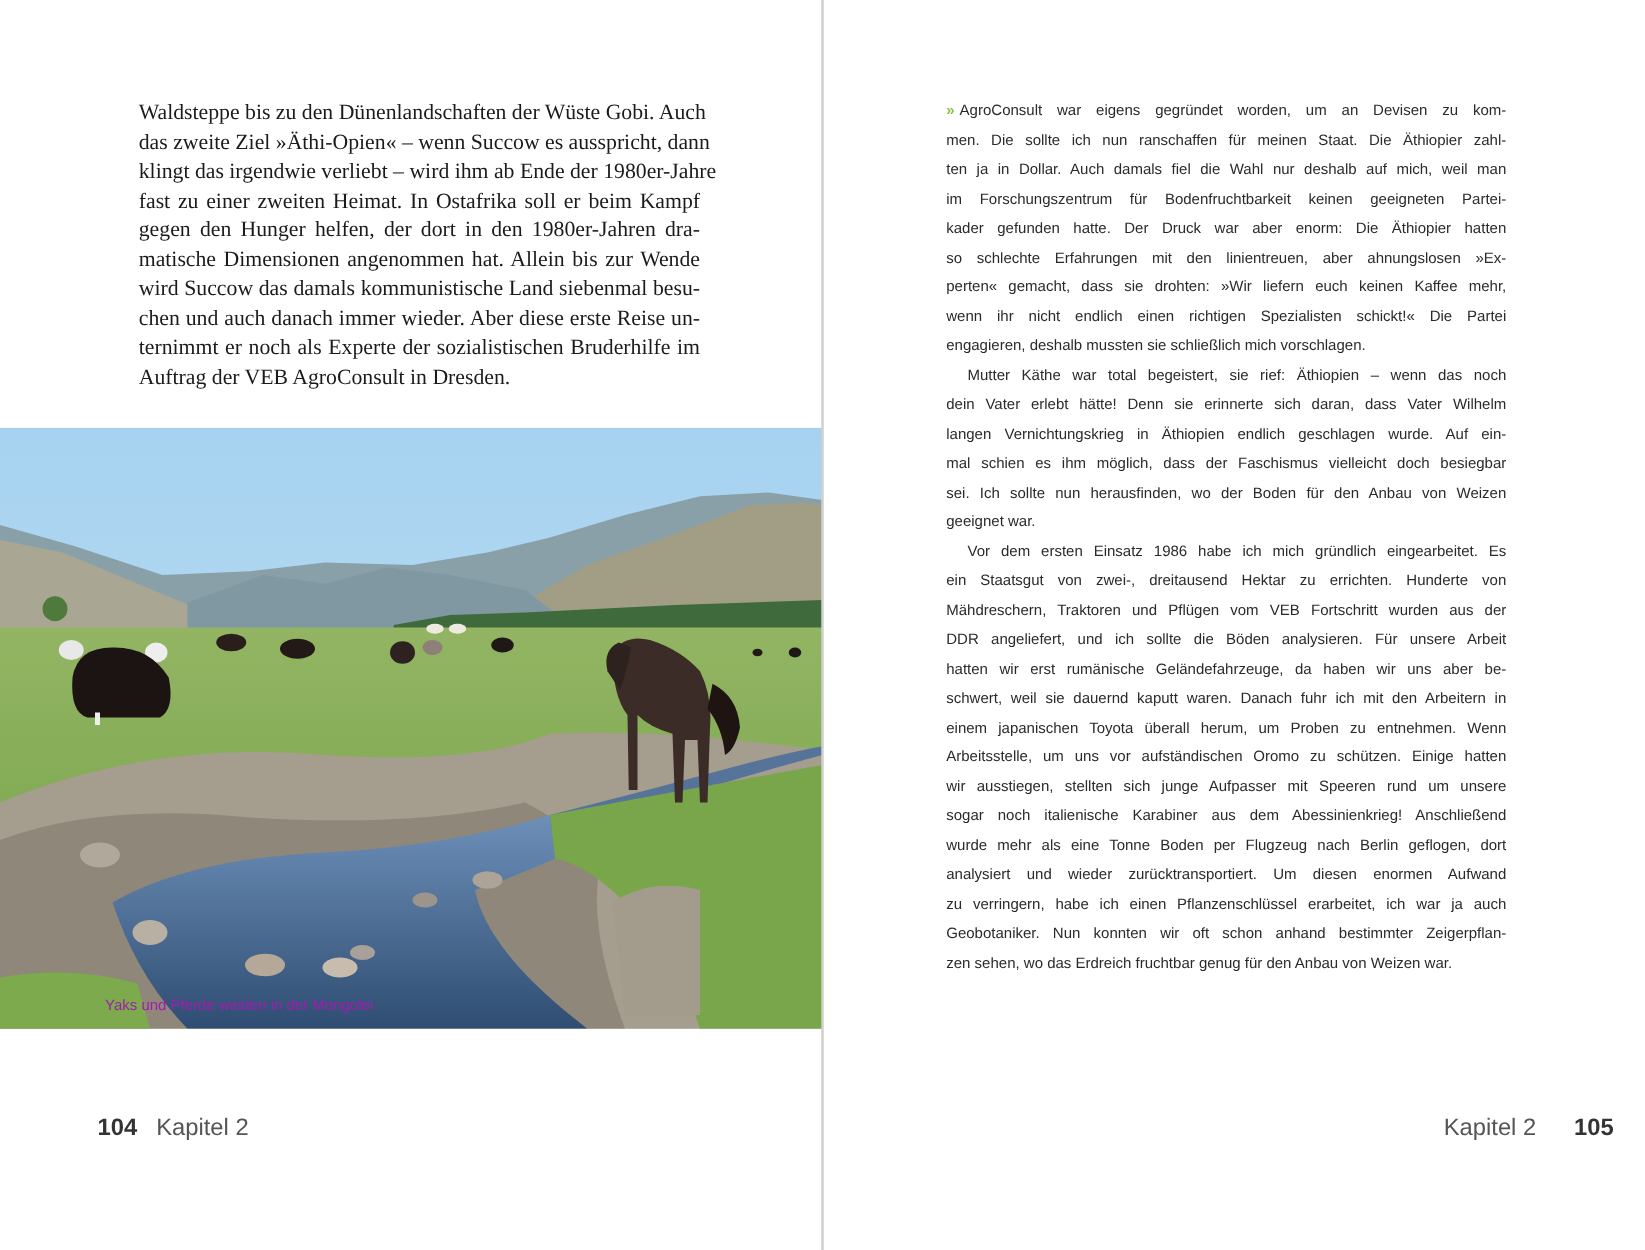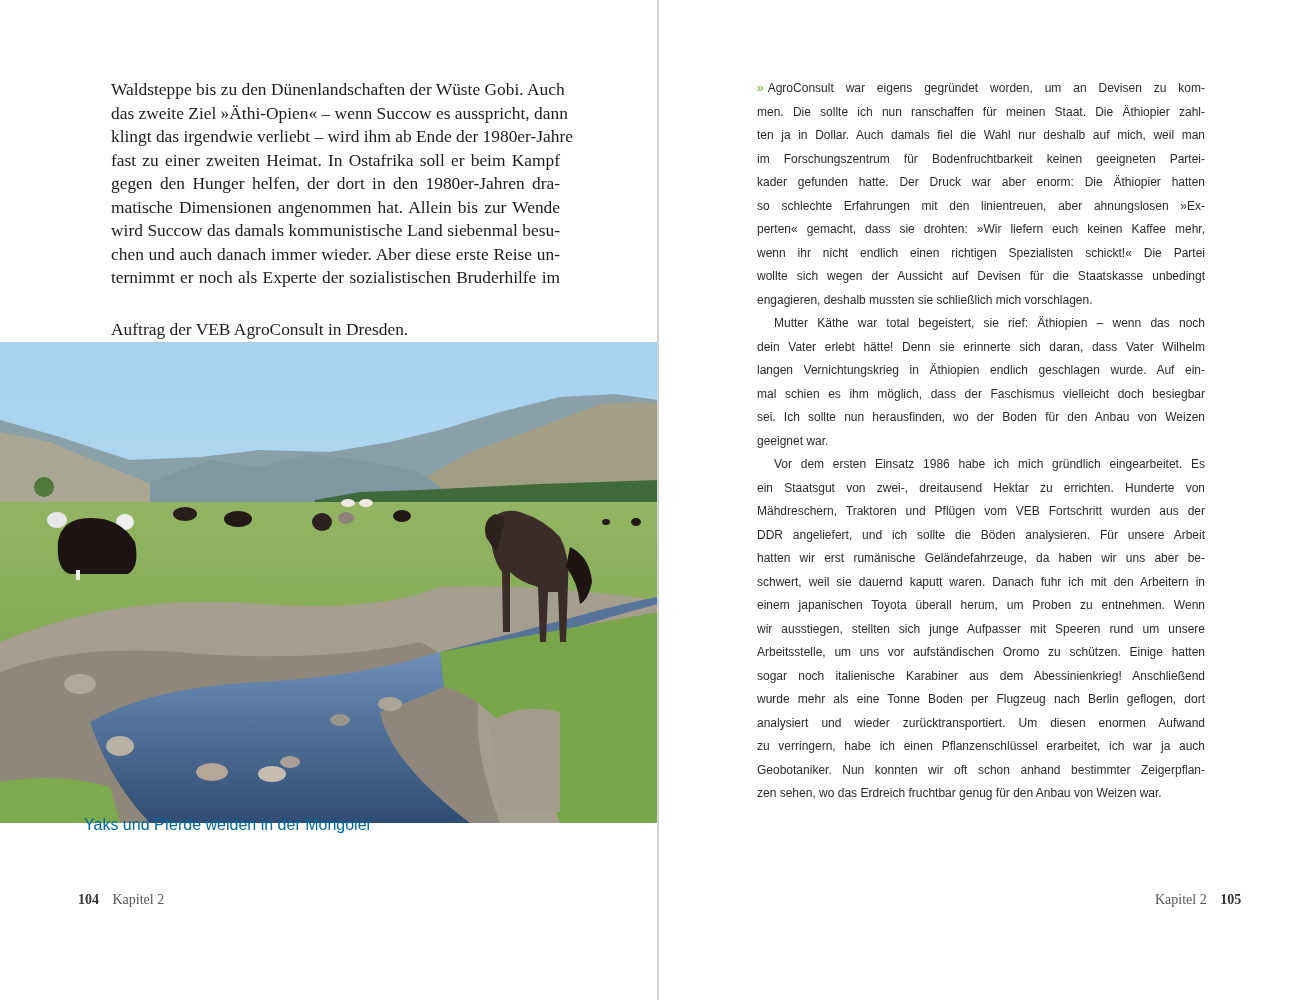--- a/index.html
+++ b/index.html
@@ -9,35 +9,35 @@
   .page-right { left:660px; width:656px; }
   .divider { position:absolute; left:657px; top:0; width:2px; height:1000px; background:#d0d0d0; }
 
   .serif-text {
     position:absolute; left:111px; top:78px; width:449px;
     font-family:"DejaVu Serif","Liberation Serif",serif;
     font-family:"Liberation Serif",serif;
     font-size:17.4px; line-height:23.5px; color:#1b1b1b;
   }
   .serif-text .ln { display:block; text-align:justify; text-align-last:justify; white-space:nowrap; height:23.5px; }
-  .serif-text .ln.last { text-align-last:left;margin-top:28px; }
+  .serif-text .ln.last { text-align-last:left; }
 
   .photo { position:absolute; left:0; top:342px; width:658px; height:481px; overflow:hidden; }
   .photo svg { display:block; }
 
   .caption {
-    position:absolute; left:84px; top:816px;
-    font-family:"Liberation Sans",sans-serif; font-size:16px; color:#0369a1;
+    position:absolute; left:84px; top:797px;
+    font-family:"Liberation Sans",sans-serif; font-size:12px; color:#a21caf;
   }
-  .folio { position:absolute; top:892px; font-family:Liberation Serif, serif; font-size:14px; color:#555; }
+  .folio { position:absolute; top:892px; font-family:Liberation Sans, sans-serif; font-size:19px; color:#555; }
   .folio .num { font-weight:bold; color:#333; }
   .folio-left { left:78px; }
   .folio-right { left:1155px; }
   .folio-left .num { margin-right:10px; }
-  .folio-right .num { margin-left:10px; }
+  .folio-right .num { margin-left:25px; }
 
   .sans-text {
     position:absolute; left:757px; top:77px; width:448px;
     font-family:"Liberation Sans",sans-serif; font-size:12px; line-height:23.5px; color:#2a2a2a;
   }
   .sans-text .ln { display:block; text-align:justify; text-align-last:justify; white-space:nowrap; height:23.5px; }
   .sans-text .ln.last { text-align-last:left; }
   .sans-text .indent { padding-left:17px; }
   .quote-mark { color:#8bc34a; font-weight:bold; margin-right:6px; letter-spacing:-2px; }
 </style>
@@ -143,39 +143,38 @@
 <div class="sans-text">
 
   <span class="ln"><span class="quote-mark">»</span><span>AgroConsult war eigens gegründet worden, um an Devisen zu kom-</span></span>
   <span class="ln">men. Die sollte ich nun ranschaffen für meinen Staat. Die Äthiopier zahl-</span>
   <span class="ln">ten ja in Dollar. Auch damals fiel die Wahl nur deshalb auf mich, weil man</span>
   <span class="ln">im Forschungszentrum für Bodenfruchtbarkeit keinen geeigneten Partei-</span>
   <span class="ln">kader gefunden hatte. Der Druck war aber enorm: Die Äthiopier hatten</span>
   <span class="ln">so schlechte Erfahrungen mit den linientreuen, aber ahnungslosen »Ex-</span>
   <span class="ln">perten« gemacht, dass sie drohten: »Wir liefern euch keinen Kaffee mehr,</span>
   <span class="ln">wenn ihr nicht endlich einen richtigen Spezialisten schickt!« Die Partei</span>
-  <span class="ln">wollte sich wegen der Aussicht auf Devisen für die Staatskasse unbedingt</span>
   <span class="ln last">engagieren, deshalb mussten sie schließlich mich vorschlagen.</span>
 
   <span class="ln indent">Mutter Käthe war total begeistert, sie rief: Äthiopien – wenn das noch</span>
   <span class="ln">dein Vater erlebt hätte! Denn sie erinnerte sich daran, dass Vater Wilhelm</span>
   <span class="ln">langen Vernichtungskrieg in Äthiopien endlich geschlagen wurde. Auf ein-</span>
   <span class="ln">mal schien es ihm möglich, dass der Faschismus vielleicht doch besiegbar</span>
   <span class="ln">sei. Ich sollte nun herausfinden, wo der Boden für den Anbau von Weizen</span>
   <span class="ln last">geeignet war.</span>
 
   <span class="ln indent">Vor dem ersten Einsatz 1986 habe ich mich gründlich eingearbeitet. Es</span>
   <span class="ln">ein Staatsgut von zwei-, dreitausend Hektar zu errichten. Hunderte von</span>
   <span class="ln">Mähdreschern, Traktoren und Pflügen vom VEB Fortschritt wurden aus der</span>
   <span class="ln">DDR angeliefert, und ich sollte die Böden analysieren. Für unsere Arbeit</span>
   <span class="ln">hatten wir erst rumänische Geländefahrzeuge, da haben wir uns aber be-</span>
   <span class="ln">schwert, weil sie dauernd kaputt waren. Danach fuhr ich mit den Arbeitern in</span>
   <span class="ln">einem japanischen Toyota überall herum, um Proben zu entnehmen. Wenn</span>
+  <span class="ln">Arbeitsstelle, um uns vor aufständischen Oromo zu schützen. Einige hatten</span>
   <span class="ln">wir ausstiegen, stellten sich junge Aufpasser mit Speeren rund um unsere</span>
-  <span class="ln">Arbeitsstelle, um uns vor aufständischen Oromo zu schützen. Einige hatten</span>
   <span class="ln">sogar noch italienische Karabiner aus dem Abessinienkrieg! Anschließend</span>
   <span class="ln">wurde mehr als eine Tonne Boden per Flugzeug nach Berlin geflogen, dort</span>
   <span class="ln">analysiert und wieder zurücktransportiert. Um diesen enormen Aufwand</span>
   <span class="ln">zu verringern, habe ich einen Pflanzenschlüssel erarbeitet, ich war ja auch</span>
   <span class="ln">Geobotaniker. Nun konnten wir oft schon anhand bestimmter Zeigerpflan-</span>
   <span class="ln last">zen sehen, wo das Erdreich fruchtbar genug für den Anbau von Weizen war.</span>
 </div>
 
 <div class="folio folio-right">
   <span>Kapitel 2</span>

